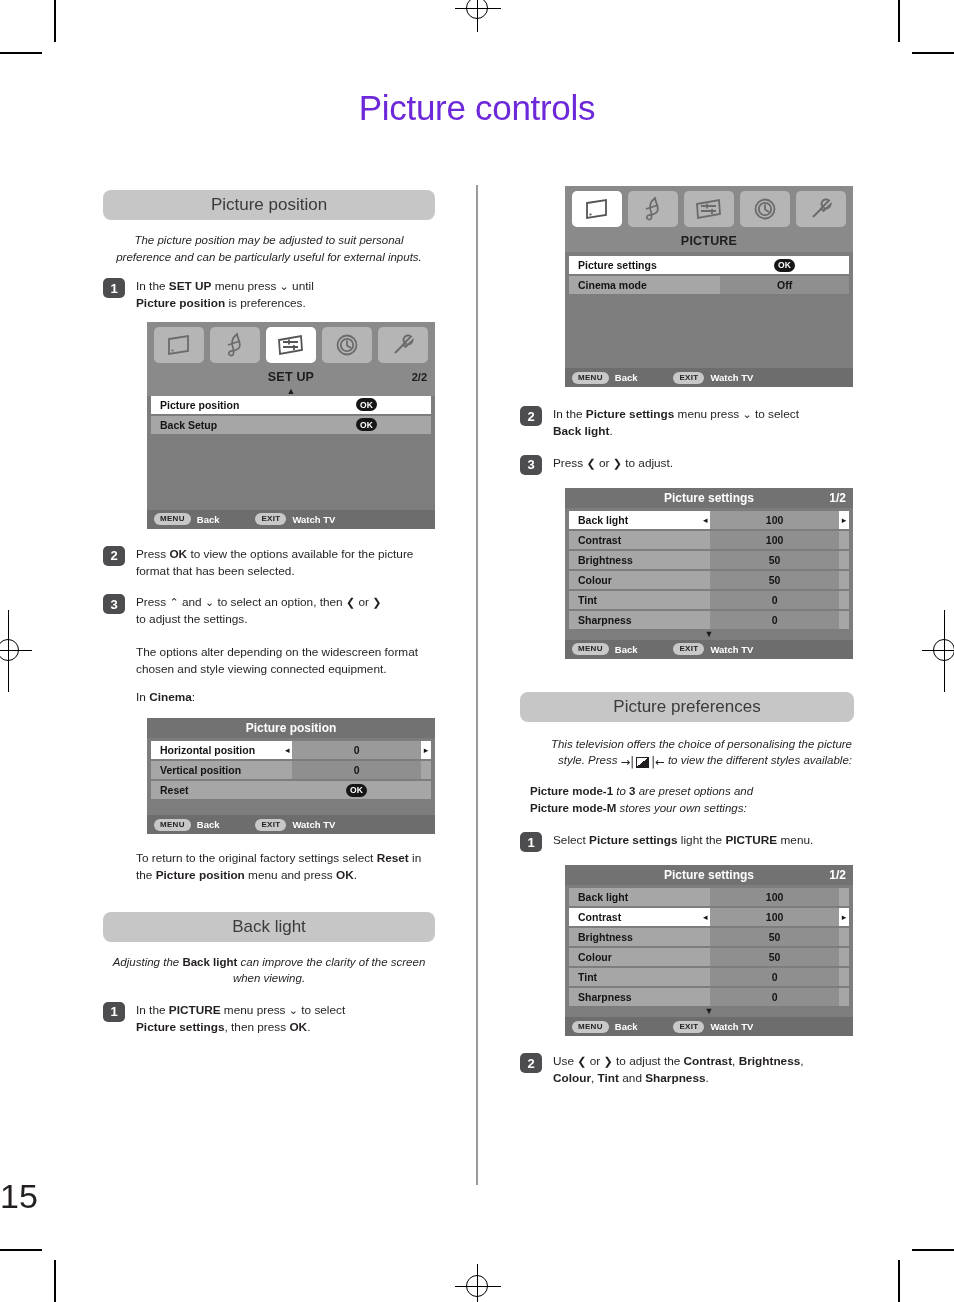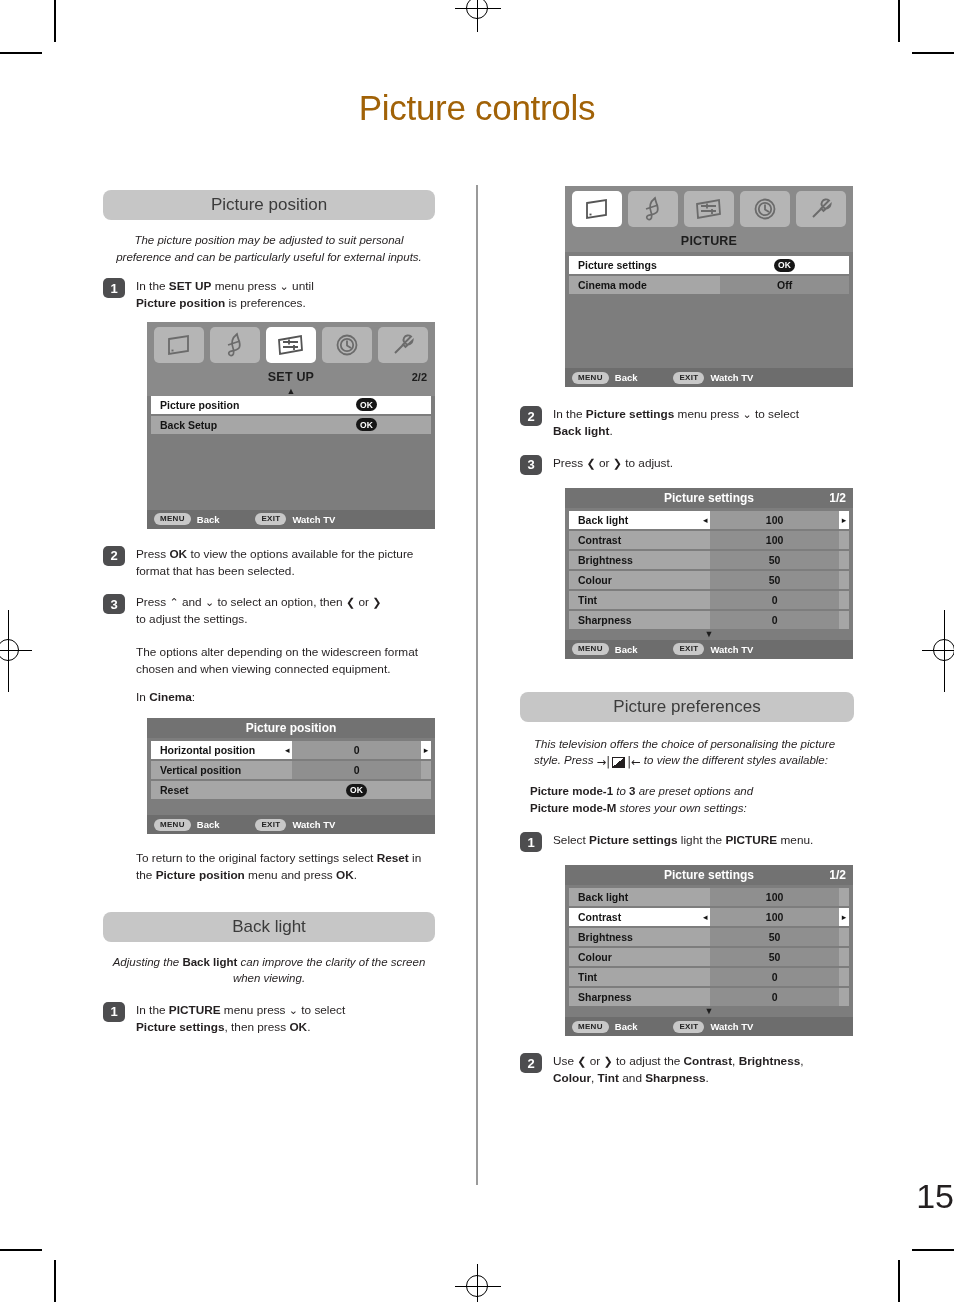--- a/index.html
+++ b/index.html
@@ -19,25 +19,25 @@
   .regmark { position: absolute; }
   .regmark .rline-h { position: absolute; background: #000; height: 1px; }
   .regmark .rline-v { position: absolute; background: #000; width: 1px; }
   .regmark .rcirc { position: absolute; border: 1.2px solid #000; border-radius: 50%; }
 
   
   .page-title {
     position: absolute; top: 88px; left: 0; width: 954px;
     text-align: center;
     font-size: 35px; font-weight: 400; letter-spacing: -0.3px;
-    color: #a16207;
+    color: #6d28d9;
   }
   .page-number {
     position: absolute; top: 1177px; left: 0; width: 954px;
-    text-align: right;
+    text-align: left;
     font-size: 34px; color: #231f20;
   }
 
   
   .divider {
     position: absolute; left: 476px; top: 185px;
     width: 2px; height: 1000px; background: #9a9a9a;
   }
   .col { position: absolute; top: 190px; }
   .col-left  { left: 103px; width: 332px; }
@@ -49,21 +49,21 @@
     border-radius: 8px;
     height: 30px;
     display: flex; align-items: center; justify-content: center;
     font-size: 17px; color: #3b3b3b;
     margin-bottom: 12px;
   }
 
   
   .intro {
     font-style: italic; font-size: 11.5px; line-height: 1.45;
-    text-align: left; color: #231f20; margin: 6px 2px 12px 14px;
+    text-align: right; color: #231f20; margin: 6px 2px 12px 14px;
   }
   .intro-left {
     font-style: italic; font-size: 11.5px; line-height: 1.45;
     text-align: center; color: #231f20; margin: 6px 6px 12px 6px;
   }
   .center-bold { text-align: left; font-size: 11.5px; line-height: 1.5; margin: 6px 10px 12px 10px; font-style: italic; }
   b, strong { font-weight: bold; font-style: normal; }
 
   
   .step { position: relative; display: flex; margin: 9px 0 9px 0; }
@@ -312,21 +312,21 @@
       </div>
     </div>
 
     <div class="step" style="margin-top:14px;">
       <div class="step-num">3</div>
       <div class="step-text">
         <span>Press </span><span class="arrow-gl">⌃</span><span> and </span><span class="arrow-gl">⌄</span><span> to select an option, then </span><span class="arrow-gl">❮</span><span> or </span><span class="arrow-gl">❯</span><br><span> to adjust the settings.</span>
       </div>
     </div>
 
-    <div class="plain-text" style="margin-top:16px;">The options alter depending on the widescreen format chosen and when viewing connected equipment.</div>
+    <div class="plain-text" style="margin-top:16px;">The options alter depending on the widescreen format chosen and style viewing connected equipment.</div>
 
     <div class="plain-text" style="margin-top:12px;">
       <span>In </span><b>Cinema</b><span>:</span>
     </div>
 
     <div class="osd" style="margin-left:44px; width:288px; margin-top:12px;">
       <div class="osd-titlebar-dark">
         <span class="t">Picture position</span>
       </div>
       <div class="osd-body" style="padding-top:3px;">

